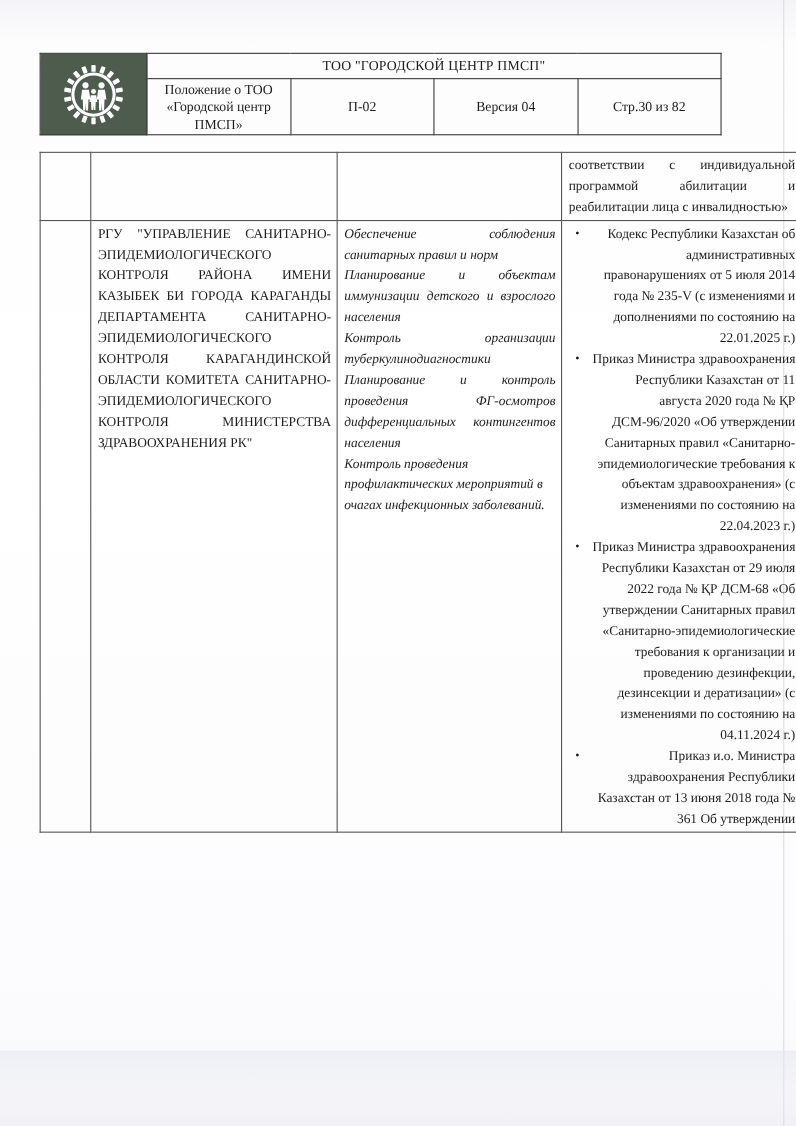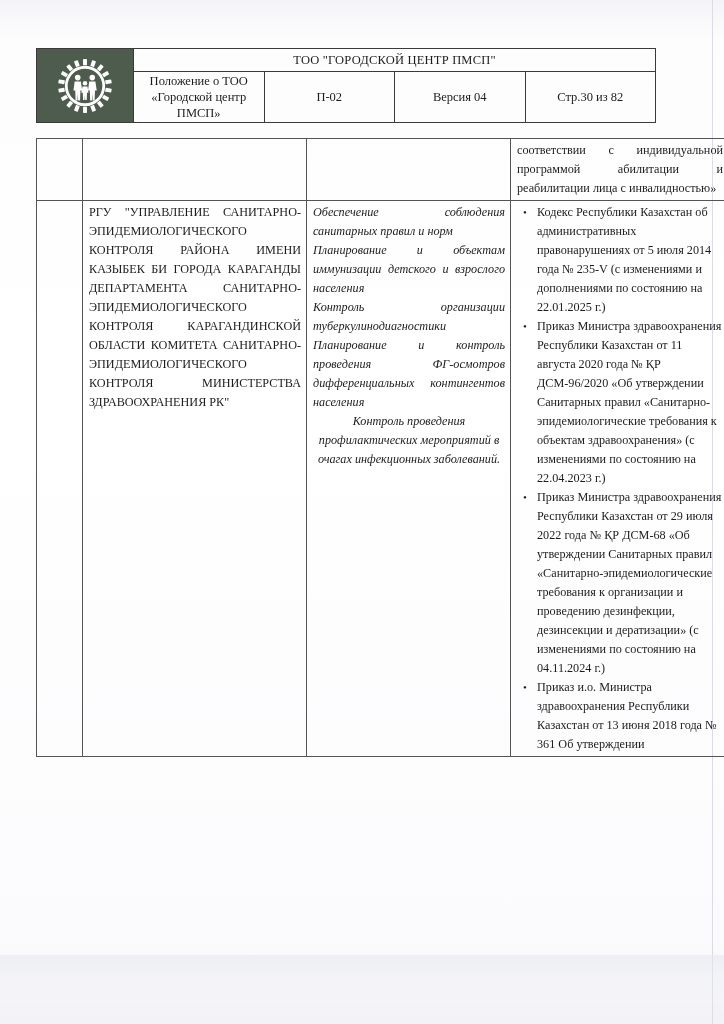--- a/index.html
+++ b/index.html
@@ -111,33 +111,33 @@
   .col-fn   { width: 192px; }
   .col-doc  { width: 206px; }
   .just-org { text-align: justify; text-justify: inter-word; }
 
   .cell-block { display: block; font-style: italic; }
   .cell-block p {
     margin: 0;
     text-align: justify;
     text-justify: inter-word;
   }
-  .cell-block p:last-child { text-align: center; }
+  .cell-block p:last-child { text-align: left; }
 
   
   ul.doc-list {
     margin: 0;
     padding: 0 0 0 19px;
     list-style: none;
   }
   ul.doc-list li {
     position: relative;
     margin: 0 0 0 0;
     padding: 0 0 0 1px;
-    text-align: left;
+    text-align: right;
     line-height: 19px;
   }
   ul.doc-list li::before {
     content: "\2022";
     position: absolute;
     left: -13px;
     top: 0;
     font-size: 11px;
     line-height: 19px;
     color: #1c1c1c;

